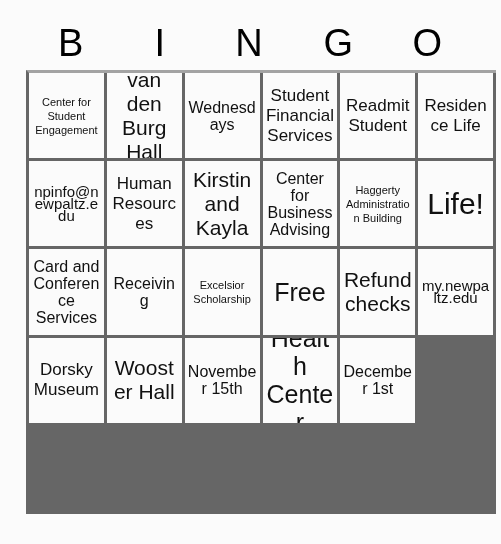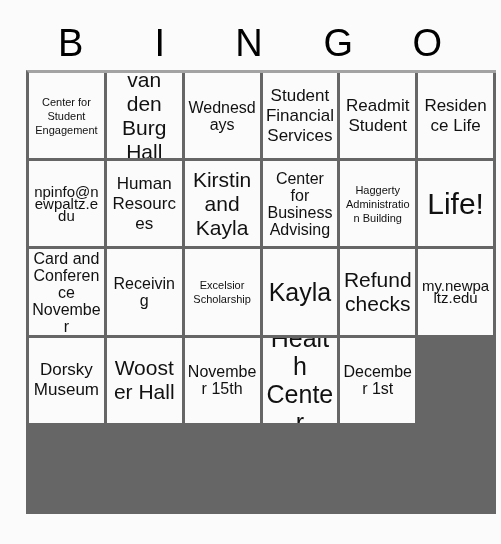--- a/index.html
+++ b/index.html
@@ -135,30 +135,30 @@
       <div class="cell">
         <span class="cell-text size-md">Center for Business Advising</span>
       </div>
       <div class="cell">
         <span class="cell-text size-sm">Haggerty Administration Building</span>
       </div>
       <div class="cell">
         <span class="cell-text size-free">Life!</span>
       </div>
       <div class="cell">
-        <span class="cell-text size-md">Card and Conference November</span>
+        <span class="cell-text size-md">Card and Conference Services</span>
       </div>
       <div class="cell">
         <span class="cell-text size-md">Receiving</span>
       </div>
       <div class="cell">
         <span class="cell-text size-sm">Excelsior Scholarship</span>
       </div>
       <div class="cell">
-        <span class="cell-text size-xxl">Kayla</span>
+        <span class="cell-text size-xxl">Free</span>
       </div>
       <div class="cell">
         <span class="cell-text size-xl">Refund checks</span>
       </div>
       <div class="cell">
         <span class="cell-text size-xs">my.newpaltz.edu</span>
       </div>
       <div class="cell">
         <span class="cell-text size-lg">Dorsky Museum</span>
       </div>

